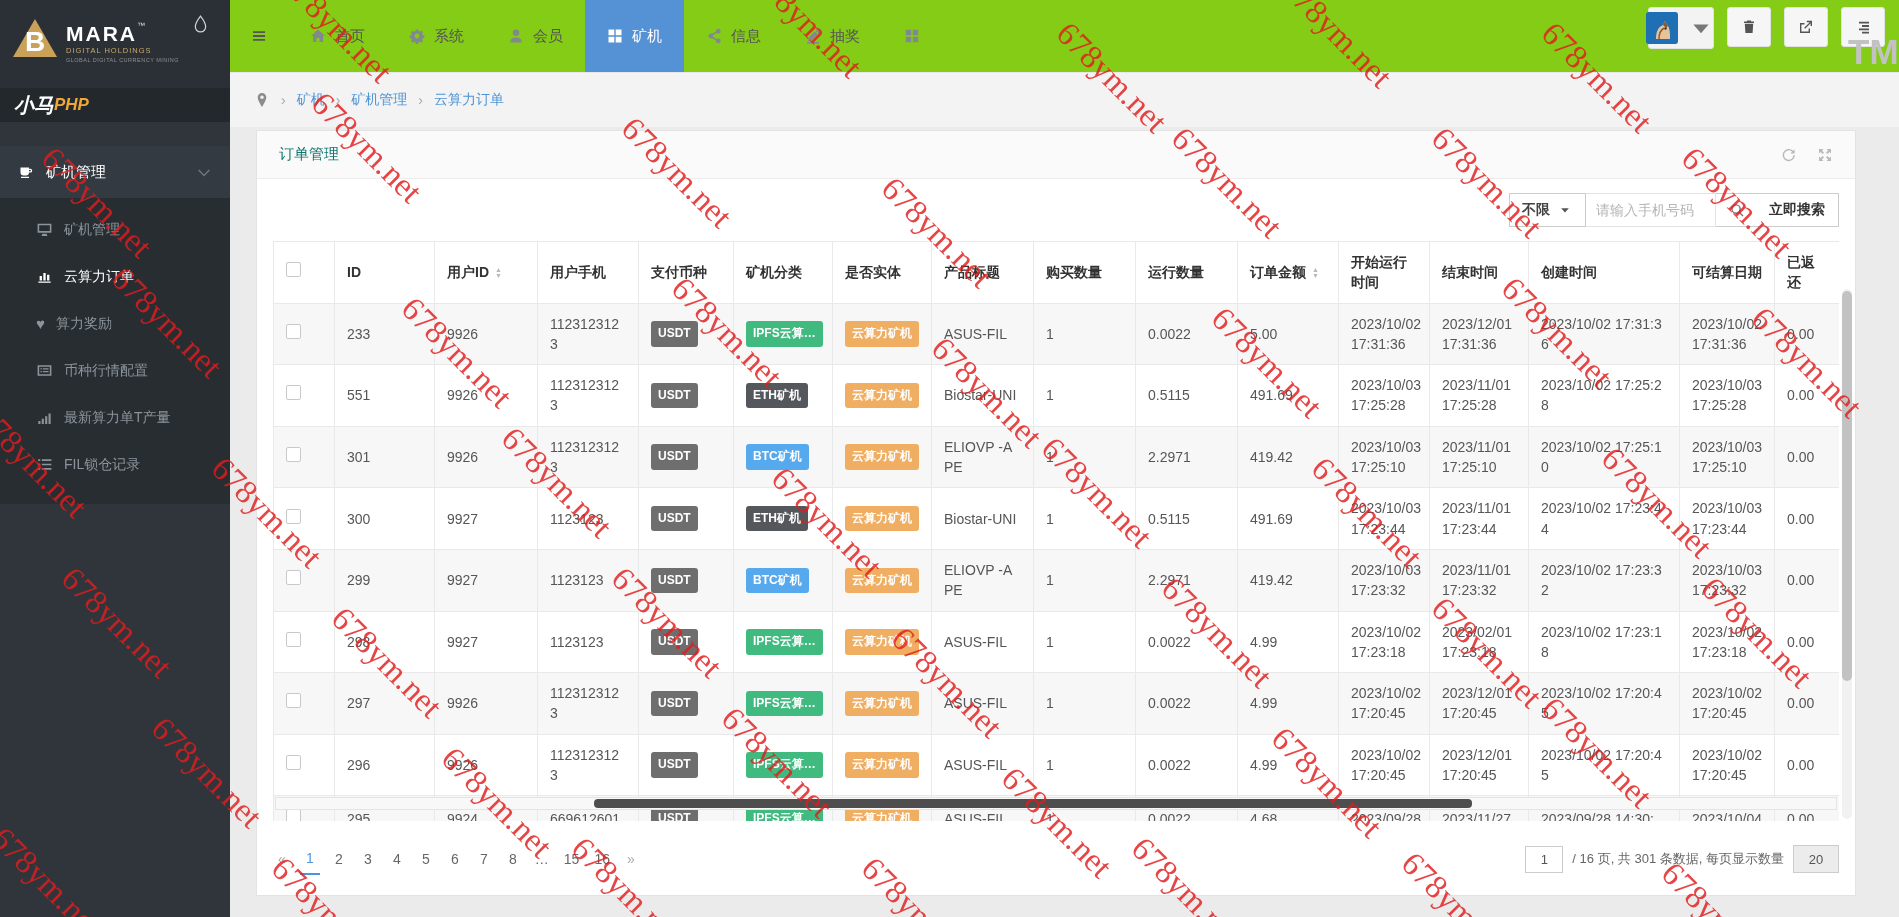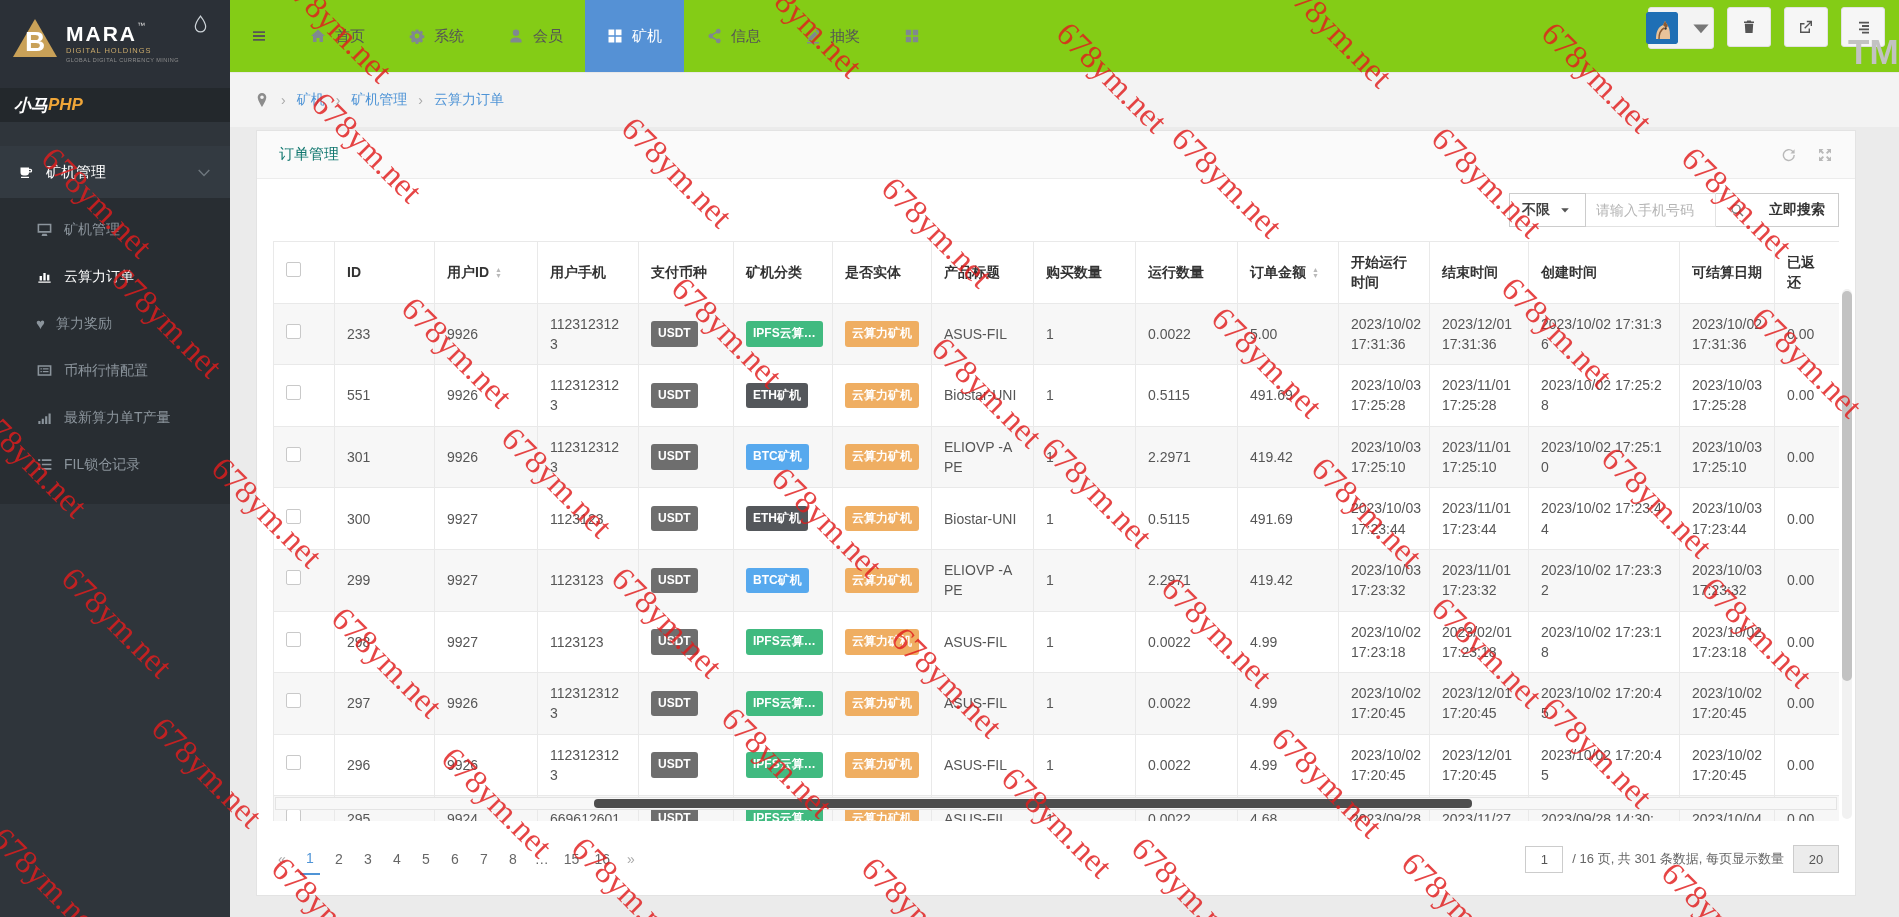--- a/index.html
+++ b/index.html
@@ -13,21 +13,21 @@
   .logo-block { height:88px; background:#2b3037; position:relative; padding:16px 10px 0 12px; display:flex; gap:8px; }
   .droplet { position:absolute; right:22px; top:14px; color:#cdd3d8; }
   .droplet svg { width:15px; height:20px; }
   .logo-tri { flex:0 0 auto; }
   .logo-texts { line-height:1.1; padding-top:6px; }
   .logo-title { color:#fff; font-weight:bold; font-size:21px; letter-spacing:2px; }
   .logo-tm { font-size:8px; color:#ddd; vertical-align:top; }
   .logo-sub { color:#c9a96a; font-size:7.5px; letter-spacing:1px; margin-top:2px; }
   .logo-tag { color:#8e8e8e; font-size:5.5px; letter-spacing:.5px; margin-top:2px; }
   .php-bar { height:34px; background:#23282c; display:flex; align-items:center; padding:0 14px; }
-  .brand-script { color:#fff; font-style:italic; font-weight:bold; font-size:17px; font-family:Liberation Serif, serif; }
+  .brand-script { color:#fff; font-style:italic; font-weight:bold; font-size:20px; font-family:Liberation Serif, serif; }
   .brand-php { color:#f0a638; font-weight:bold; font-size:17px; font-style:italic; }
   .menu-parent { margin-top:24px; height:52px; display:flex; align-items:center; padding:0 18px; color:#fff;
     background:#333a41; font-size:15px; gap:12px; cursor:pointer; }
   .menu-parent .chev { margin-left:auto; color:#6e777e; }
   .submenu { background:#282d32; padding:8px 0 16px; }
   .sub-item { height:47px; display:flex; align-items:center; padding-left:36px; color:#8b949c; font-size:14px; gap:11px; cursor:pointer; }
   .sub-item.active { color:#ffffff; }
   .sub-item .ic svg { width:17px; height:17px; }
   .heart-glyph { font-size:15px; line-height:1; }
 

